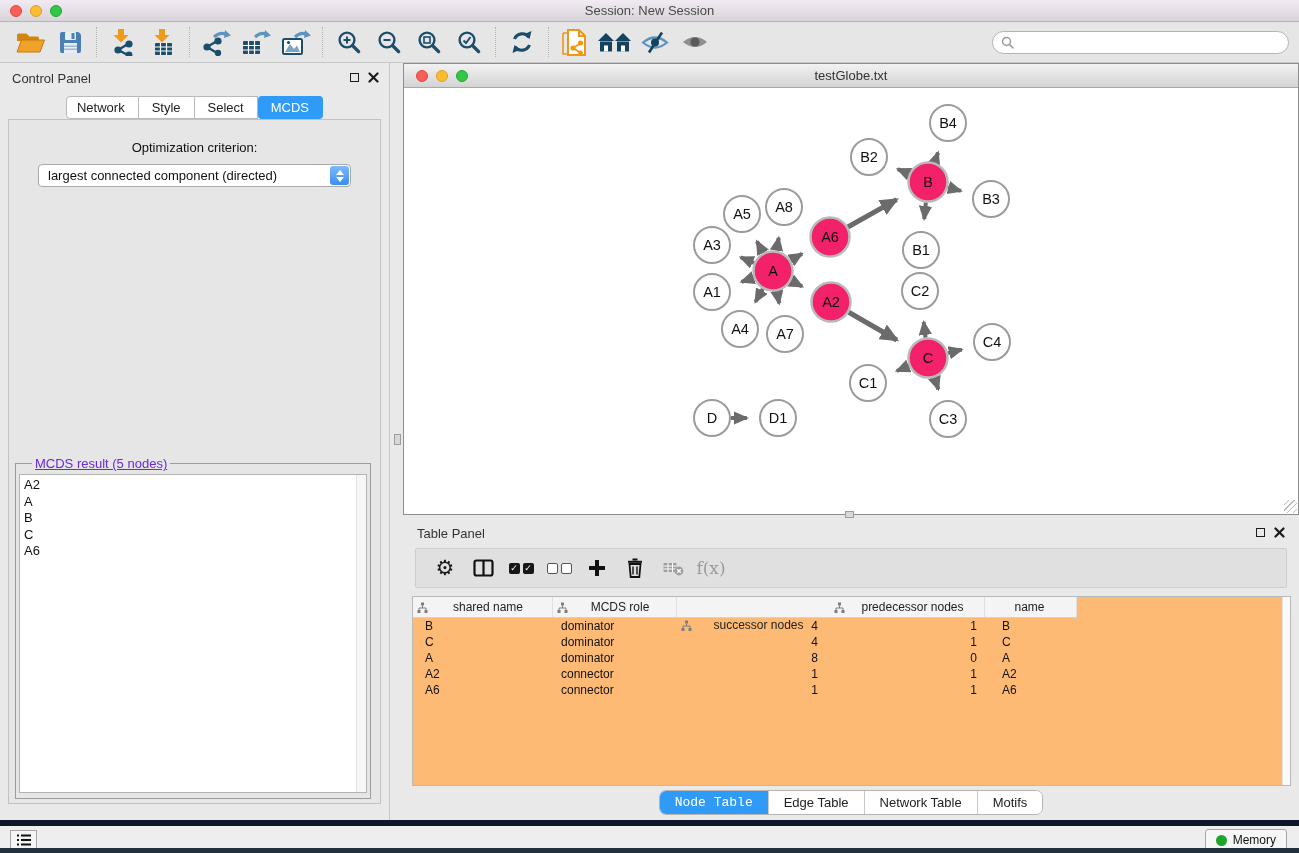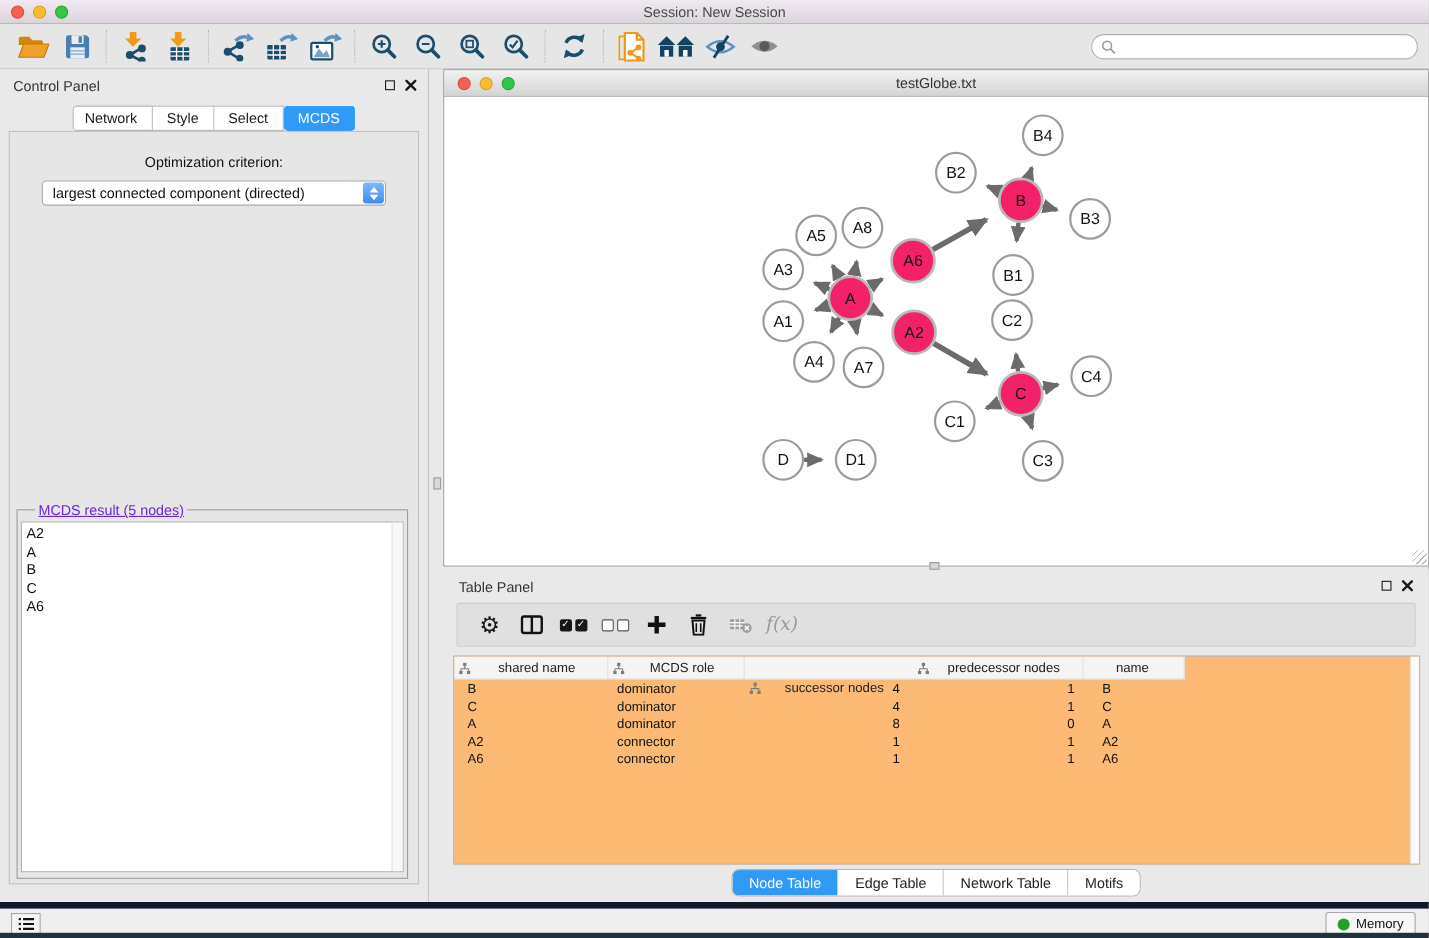--- a/index.html
+++ b/index.html
@@ -100,36 +100,36 @@
   .tp-toolbar {
     position:absolute; left:12px; right:12px; top:30px; height:40px;
     background:#e0e0e0; border:1px solid #cecece; border-radius:2px;
     display:flex; align-items:center; padding-left:10px;
   }
   .tp-btn { width:38px; height:34px; display:flex; align-items:center; justify-content:center; gap:3px; }
   .gear-glyph { font-family:"DejaVu Sans",sans-serif; font-size:21px; color:#1a1a1a; line-height:1; }
   .chk { width:11px; height:11px; border-radius:2px; }
   .chk.on { background:#161616; color:#fff; font-size:9px; line-height:11px; text-align:center; font-family:"DejaVu Sans",sans-serif; }
   .chk.off { background:#fff; border:1.5px solid #555; }
-  .fx-label { font-family:"DejaVu Serif",serif; font-style:italic; font-size:17px; color:#9a9a9a; }
+  .fx-label { font-family:"DejaVu Serif",serif; font-size:17px; color:#9a9a9a; }
   .dtable { position:absolute; left:9px; right:8px; top:78px; height:190px; background:#fdba74; border:1px solid #b9b9b9; }
   .thead { display:flex; width:664px; height:21px; background:#f4f4f4; border-bottom:1px solid #d2d2d2; }
   .th { display:flex; align-items:center; border-right:1px solid #e0e0e0; font-size:12px; color:#222; padding-left:4px; }
   .th .th-label { flex:1; text-align:center; padding-right:6px; }
   .tr { display:flex; height:16px; align-items:center; }
   .td { font-size:12px; color:#111; overflow:hidden; white-space:nowrap; }
   .td.c0 { padding-left:12px; } .td.c1 { padding-left:8px; }
   .td.c2 { text-align:right; padding-right:12px; } .td.c3 { text-align:right; padding-right:8px; }
   .td.c4 { padding-left:17px; }
   .tbl-scroll { position:absolute; right:0; top:0; bottom:0; width:8px; background:#fafafa; border-left:1px solid #e3e3e3; }
   .tp-tabs { position:absolute; left:0; right:0; top:272px; display:flex; justify-content:center; }
   .seg-group { display:inline-flex; border:1px solid #b5b5b5; border-radius:7px; overflow:hidden; background:#fff; }
   .seg { font-size:13px; padding:4px 15px; color:#222; border-left:1px solid #c9c9c9; background:#fff; }
   .seg:first-child { border-left:none; }
-  .seg.active { background:#2f9bf7; color:#fff; }
+  .seg.active { background:#2f9bf7; color:#fff;font-family:Liberation Mono, monospace; }
   
   .statusbar {
     position:absolute; left:0; right:0; bottom:5px; height:28px;
     background:#eeeeee; border-top:6px solid #0f172a;
   }
   .list-btn {
     position:absolute; left:10px; top:4px; width:27px; height:20px;
     background:#f5f5f5; border:1px solid #a8a8a8; display:flex; align-items:center; justify-content:center;
   }
   .mem-btn {

